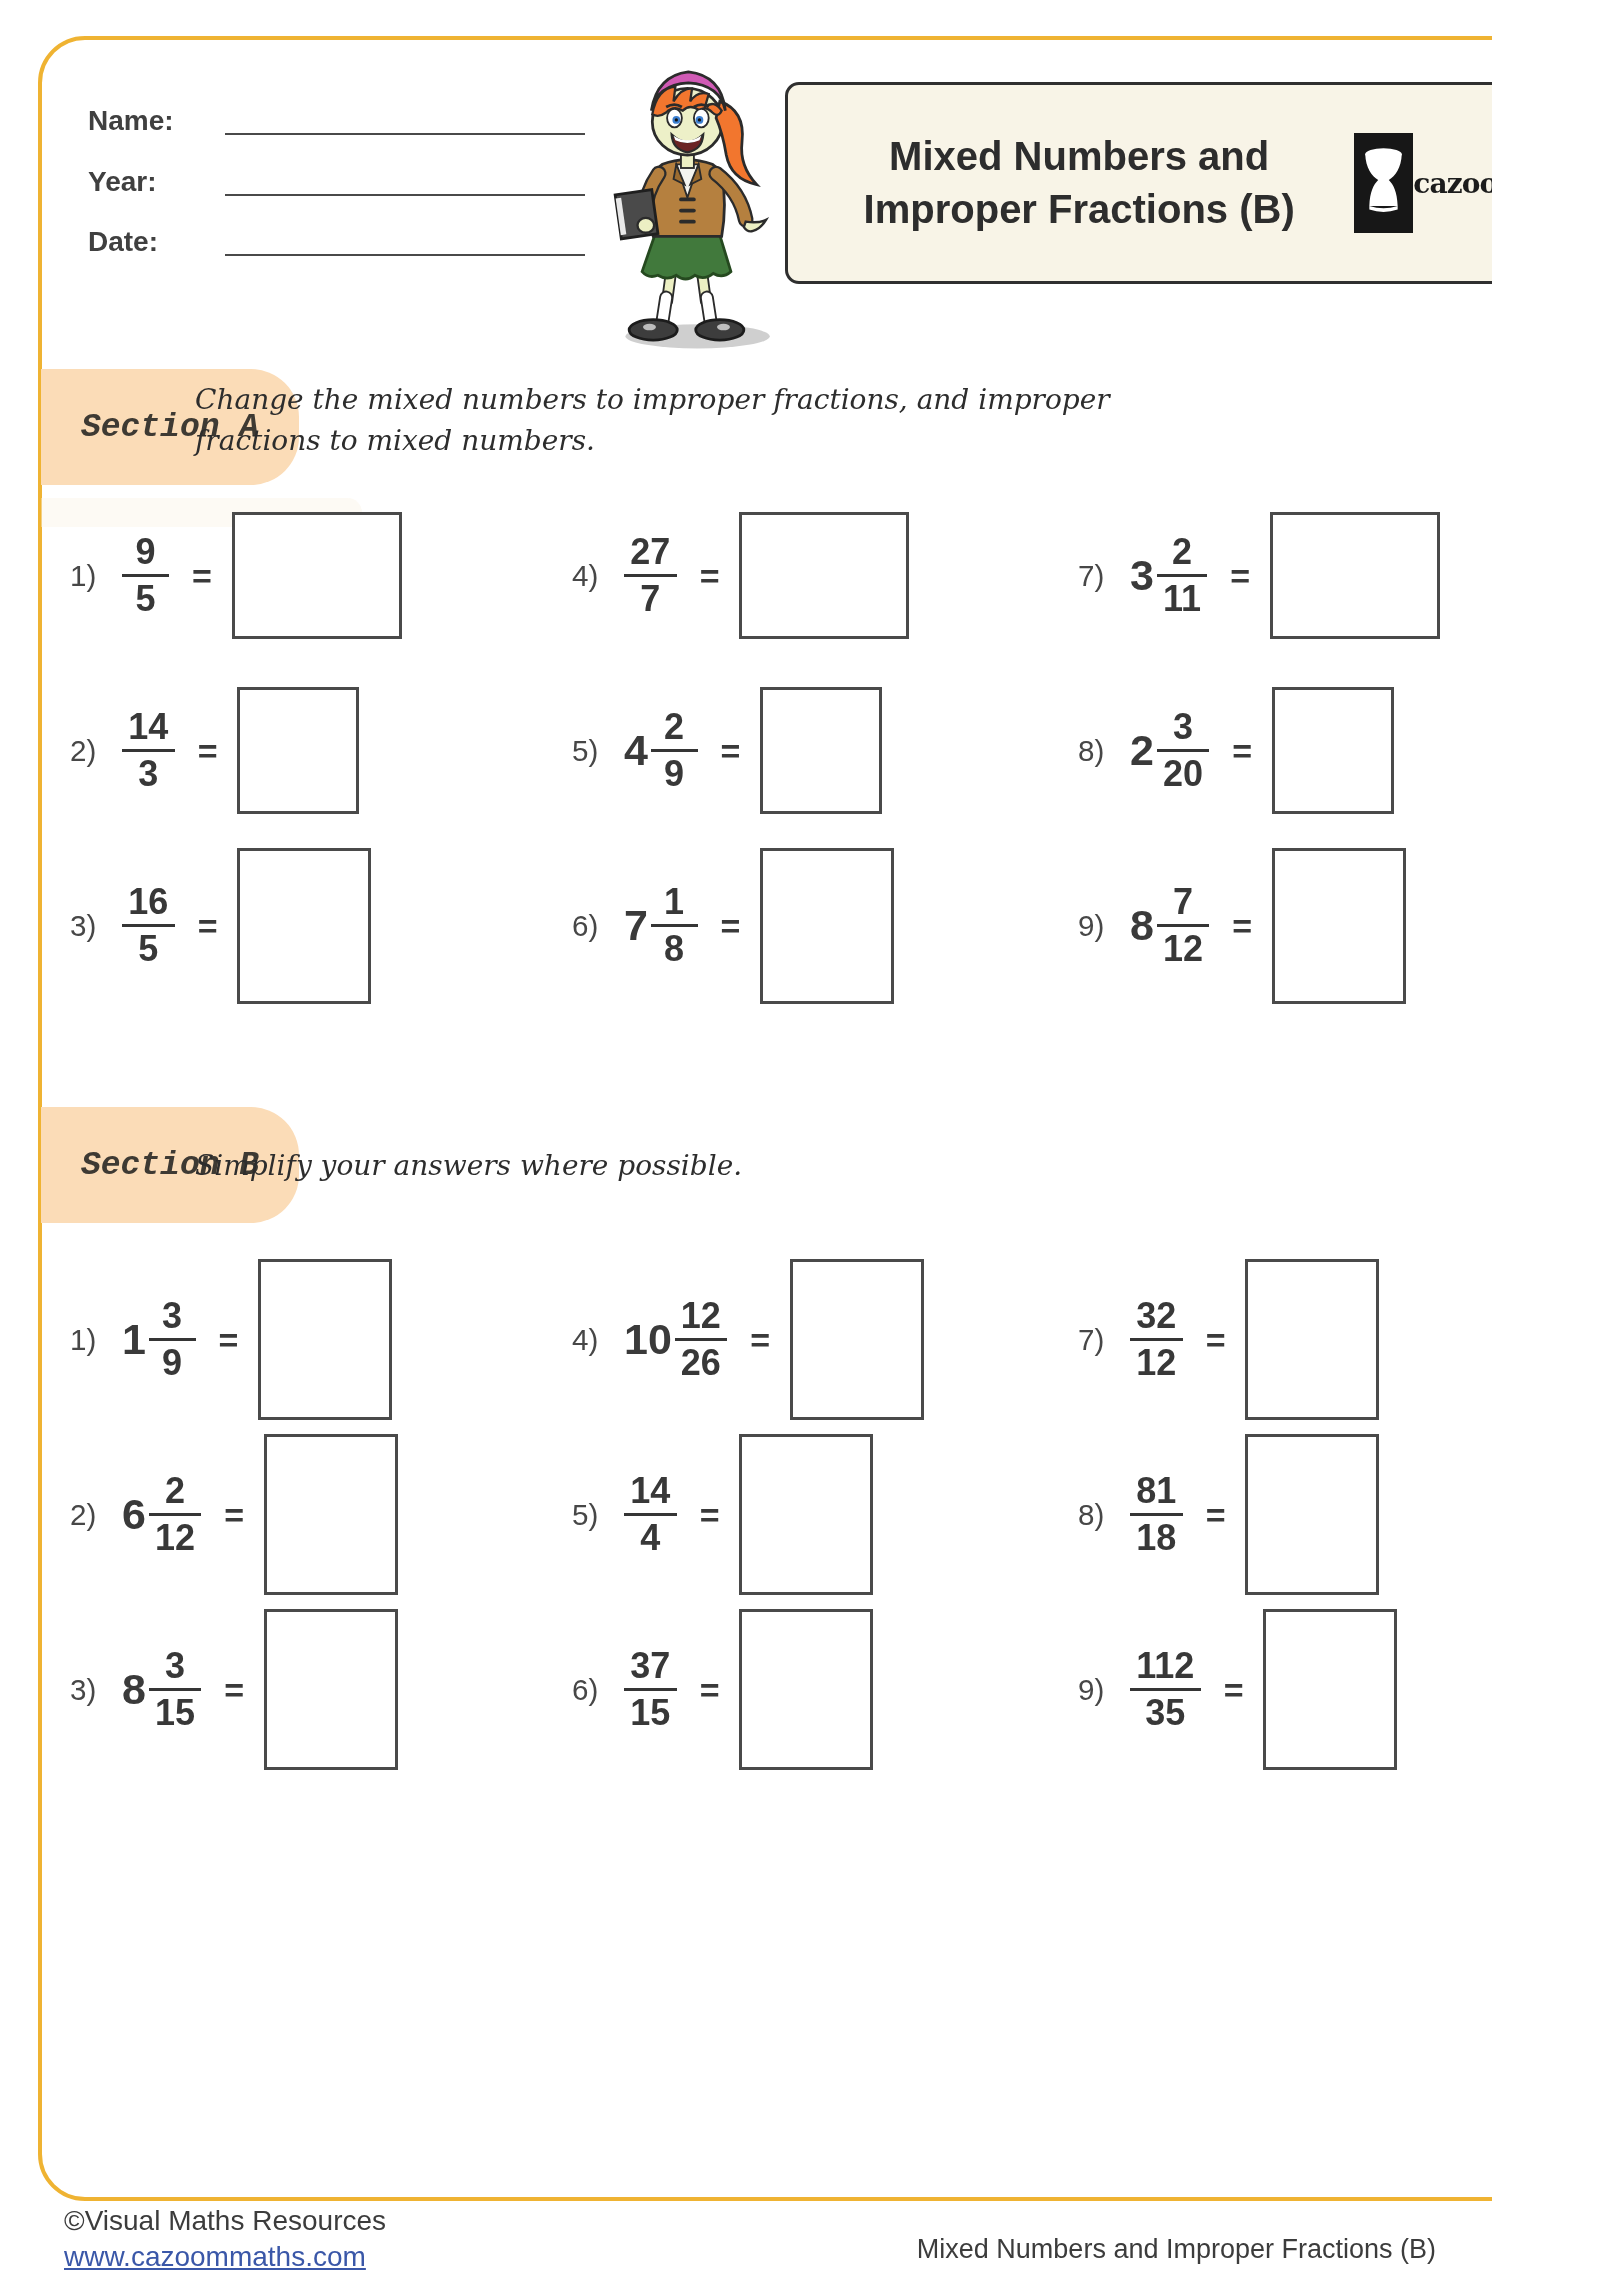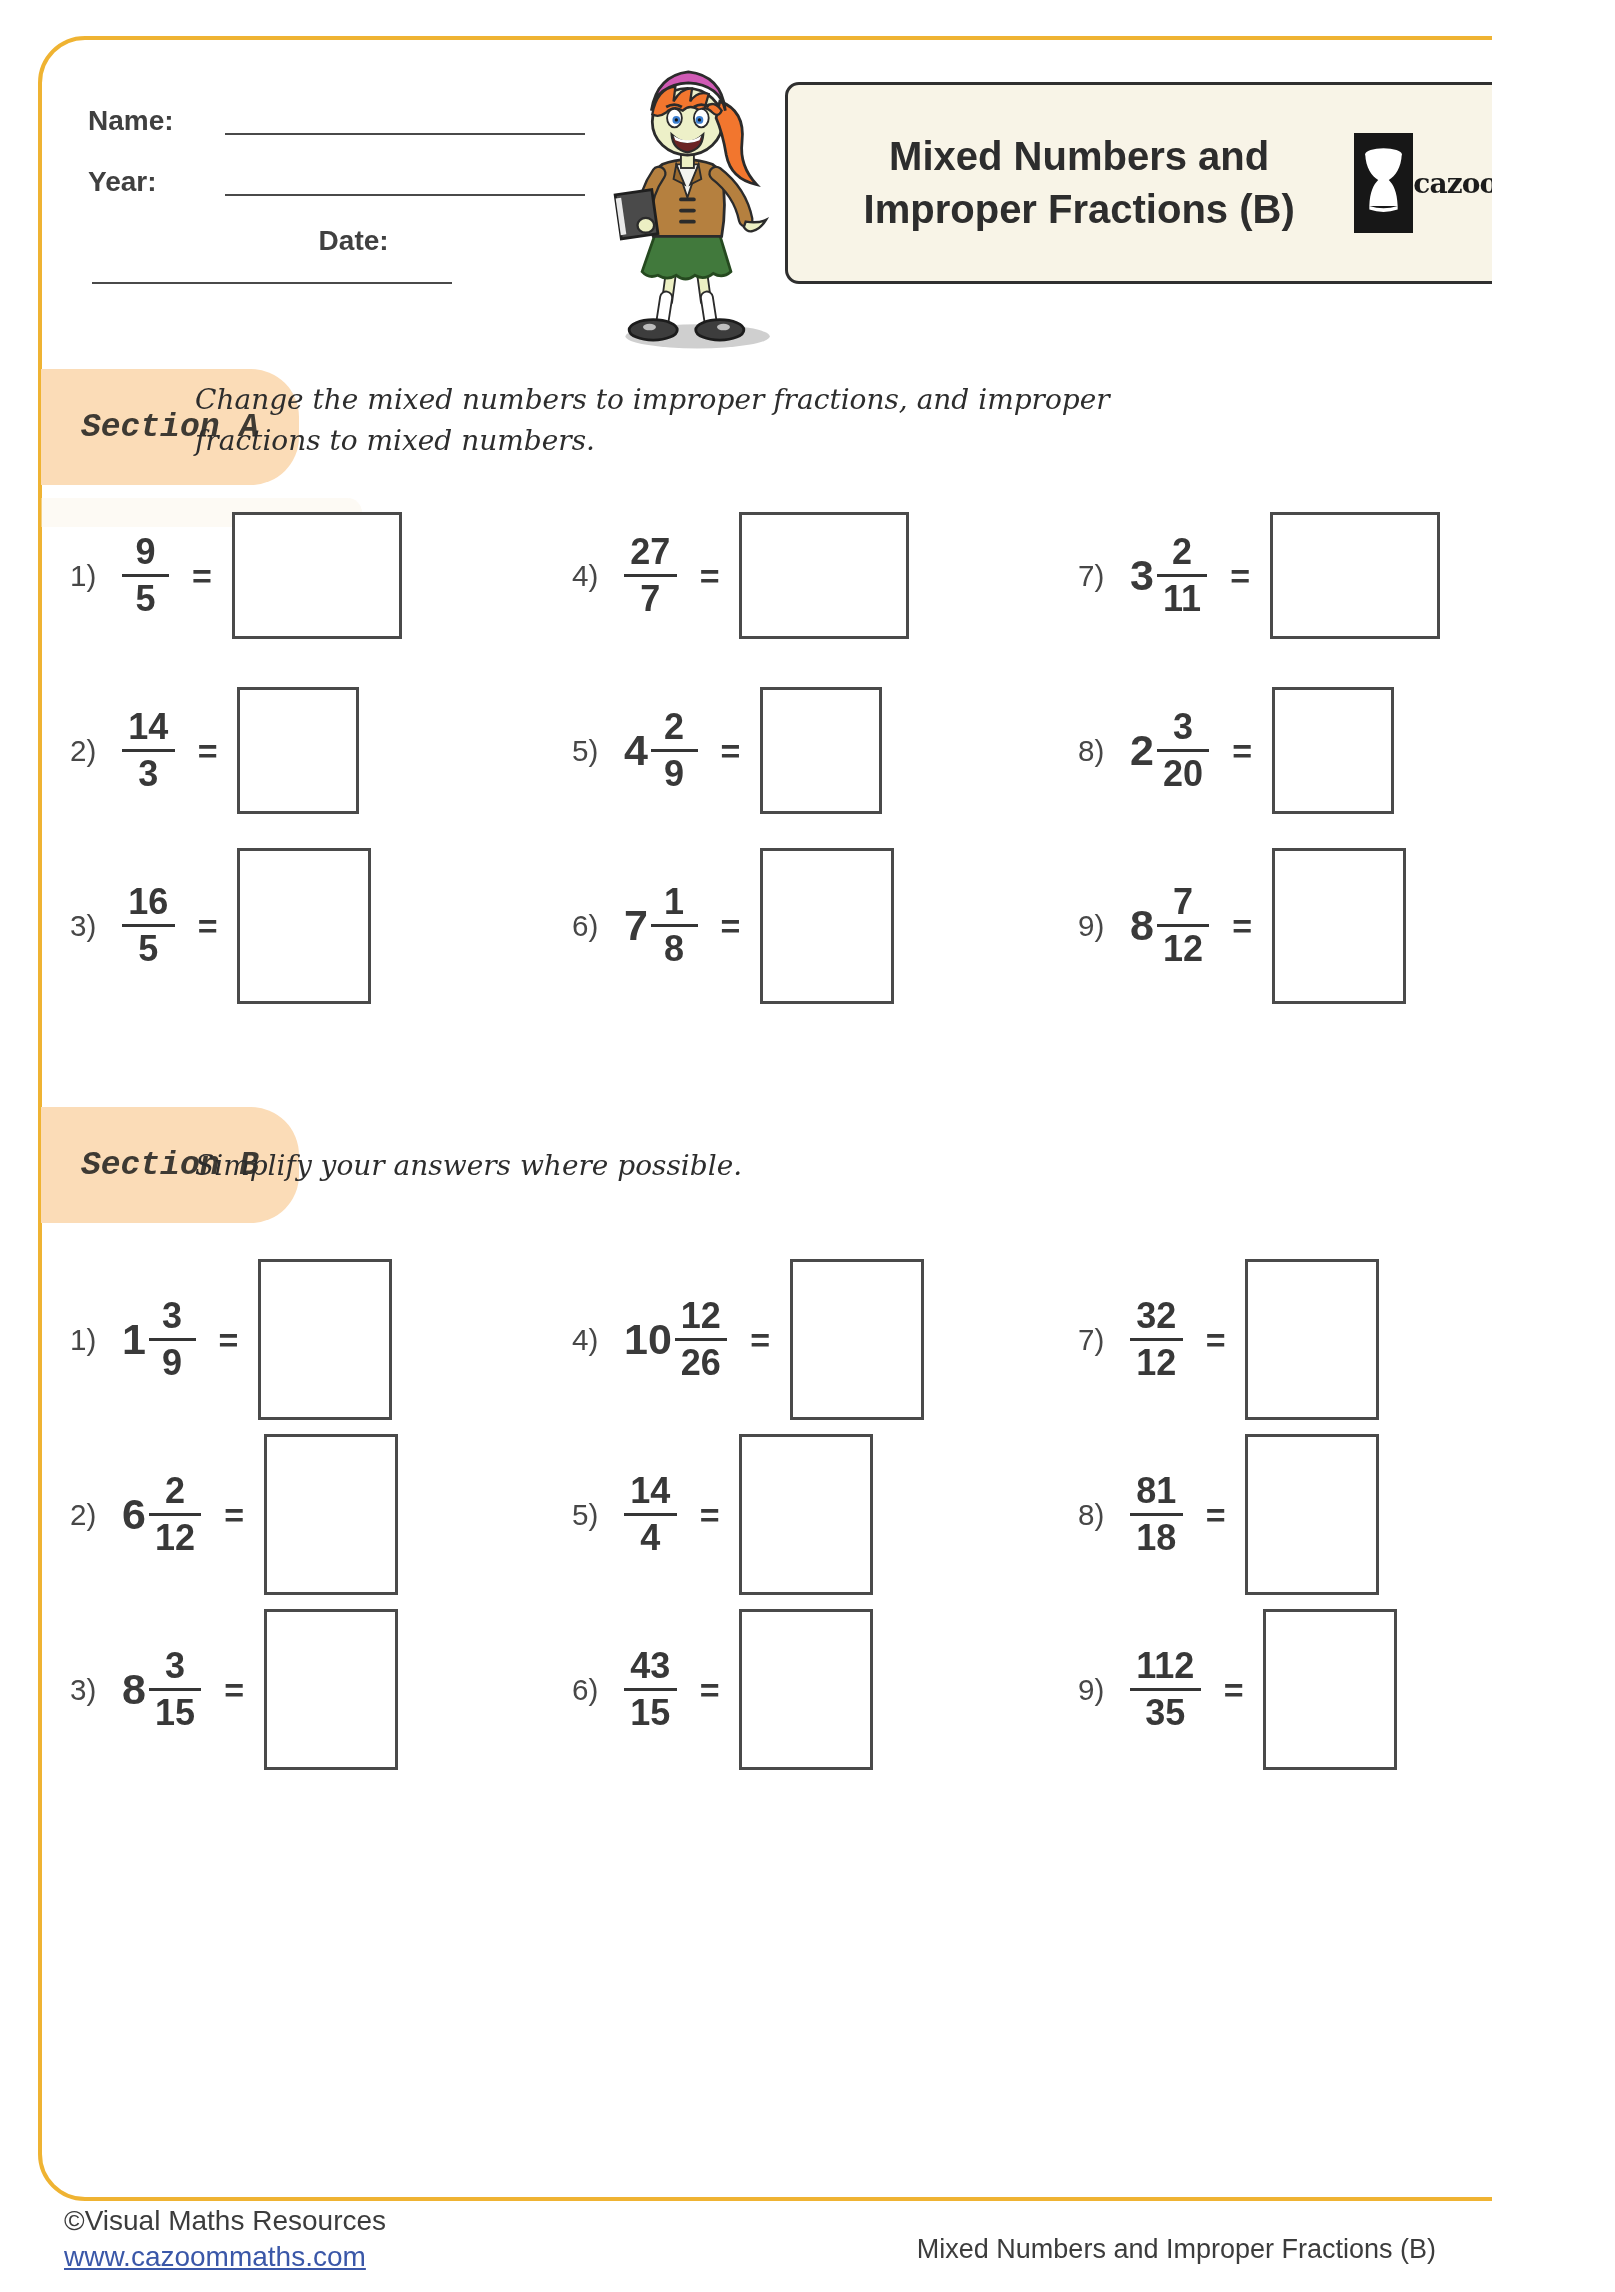--- a/index.html
+++ b/index.html
@@ -63,21 +63,21 @@
   <div class="border-frame"></div>
 
   <div class="field-row" style="top:106px;">
     <span class="field-label">Name:</span>
     <div class="field-line"></div>
   </div>
   <div class="field-row" style="top:167px;">
     <span class="field-label">Year:</span>
     <div class="field-line"></div>
   </div>
-  <div class="field-row" style="top:227px;flex-direction:column;">
+  <div class="field-row" style="top:227px;">
     <span class="field-label">Date:</span>
     <div class="field-line"></div>
   </div>
 
   <div class="girl">
     <svg width="213" height="296" viewBox="0 0 220 320">
       <ellipse cx="122" cy="302" rx="78" ry="13" fill="#c7c7c7" opacity="0.85"></ellipse>
 
       <path d="M96,212 L89,264" stroke="#2b2b2b" stroke-width="13" stroke-linecap="round"></path>
       <path d="M96,212 L89,264" stroke="#ecefc3" stroke-width="9" stroke-linecap="round"></path>
@@ -319,21 +319,21 @@
           <span class="fn">14</span>
           <span class="fbar"></span>
           <span class="fd">4</span>
         </span>
         <span class="eq">=</span>
         <div class="abox"></div>
       </div>
       <div class="cell row2">
         <span class="pnum">6)</span>
         <span class="frac">
-          <span class="fn">43</span>
+          <span class="fn">37</span>
           <span class="fbar"></span>
           <span class="fd">15</span>
         </span>
         <span class="eq">=</span>
         <div class="abox"></div>
       </div>
       <div class="cell row0">
         <span class="pnum">7)</span>
         <span class="frac">
           <span class="fn">32</span>

